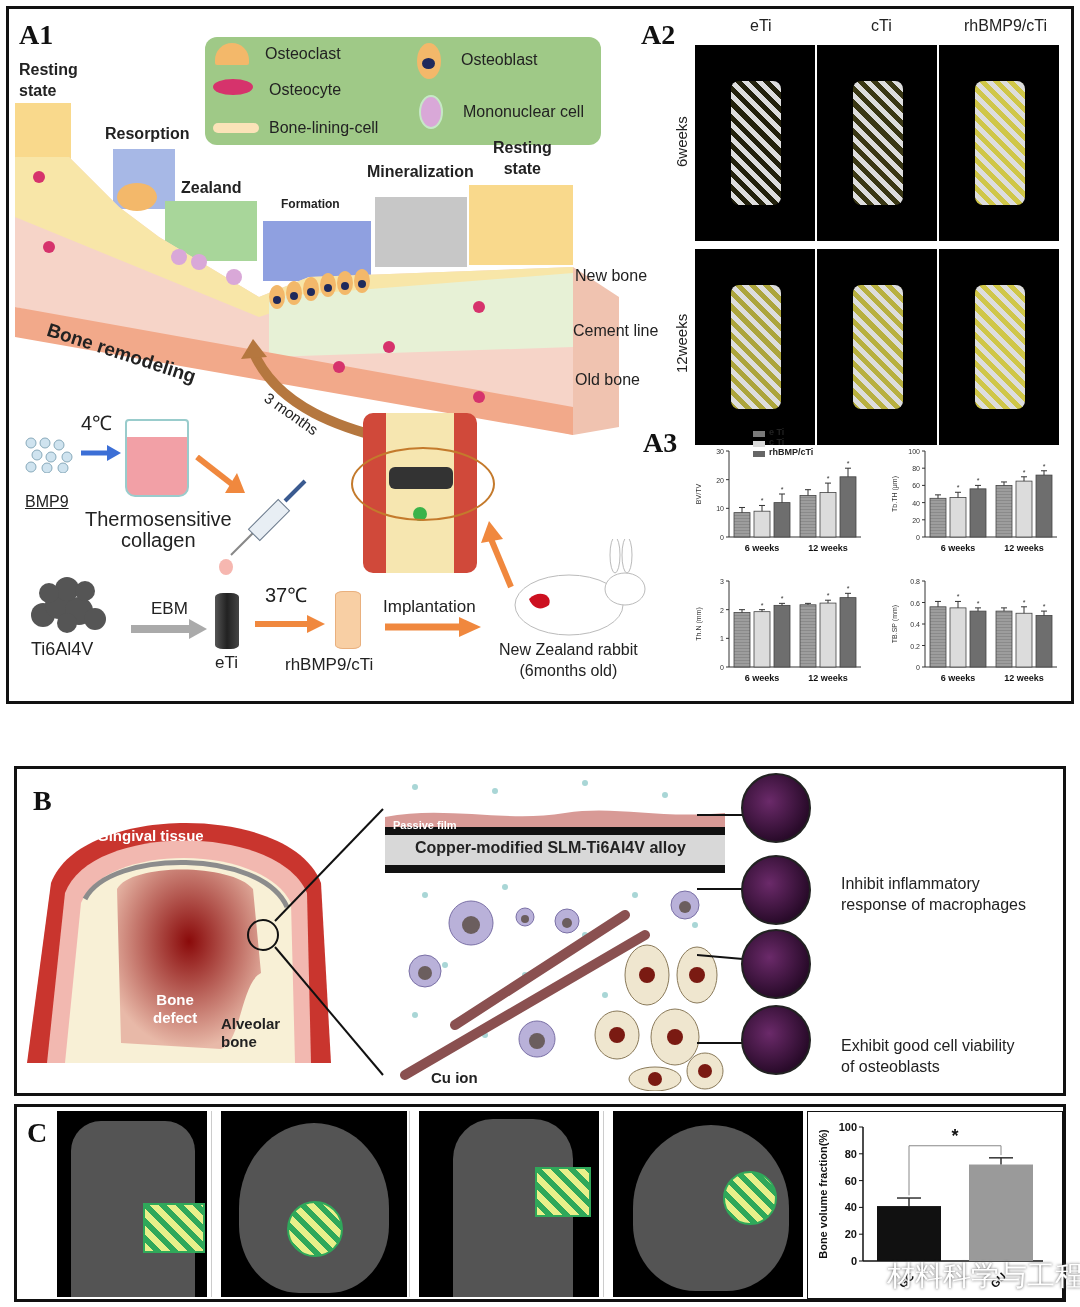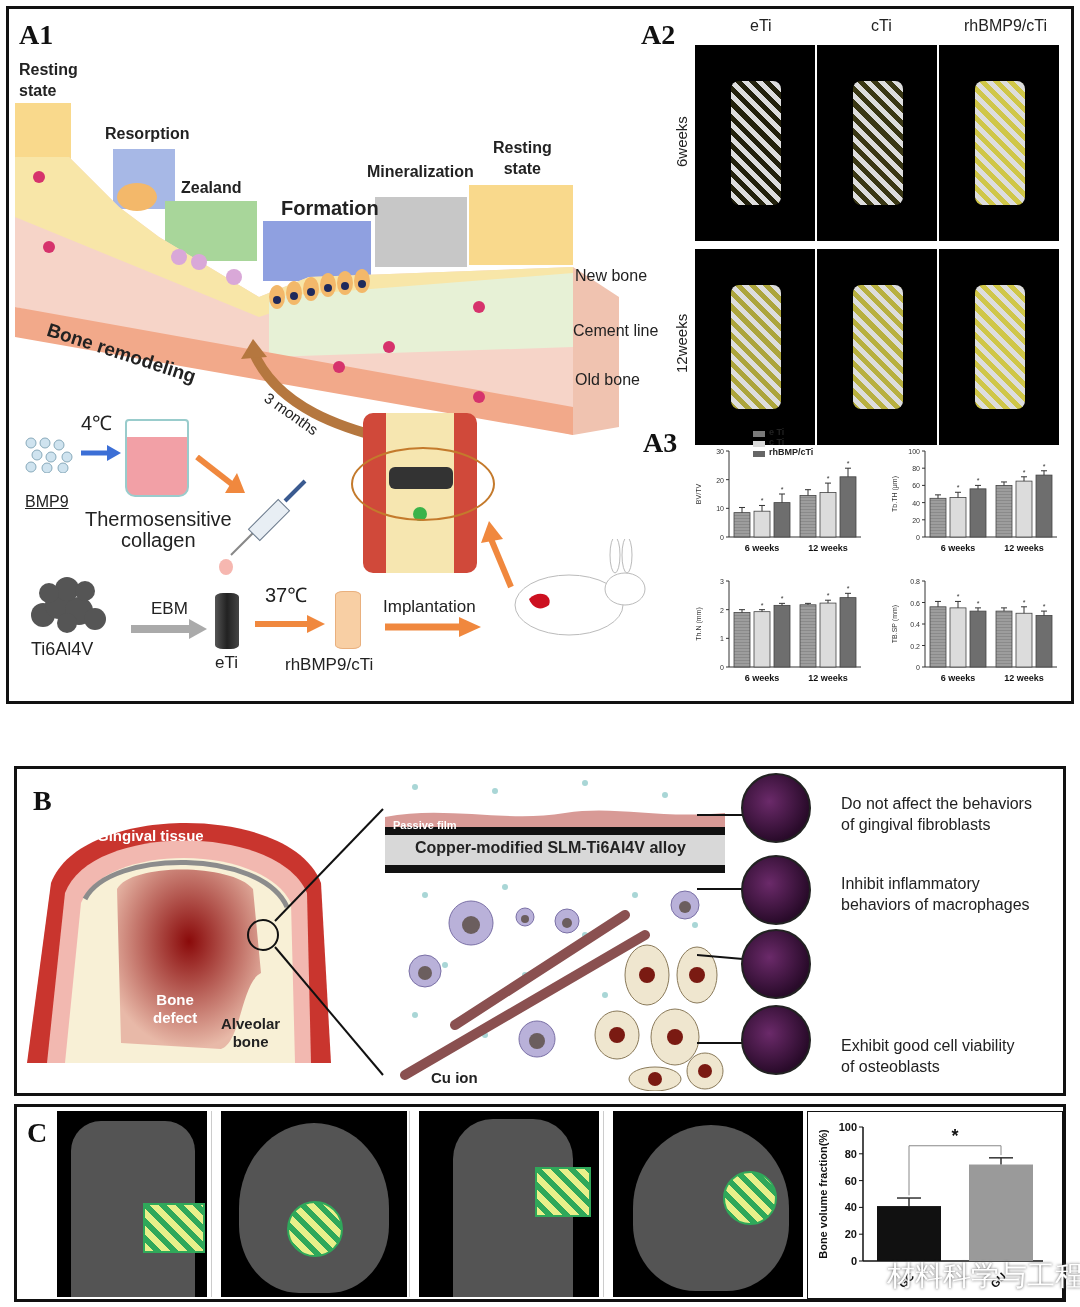--- a/index.html
+++ b/index.html
@@ -18,20 +18,34 @@
   .circle-img{position:absolute;width:66px;height:66px;border-radius:50%;background:radial-gradient(circle at 40% 40%,#6b2a6a,#2a0b2b 70%,#111);border:2px solid #222;}
   .bquote{position:absolute;font-size:16px;color:#222;line-height:21px;}
   .ctimg{position:absolute;background:#000;}
 </style>
 </head>
 <body>
 
 <div id="panelA" class="panel">
   <div class="plabel" style="left:10px;top:10px;">A1</div>
 
+  <div class="legendbox">
+    <div class="abs" style="left:10px;top:6px;width:34px;height:22px;background:#f3b86a;border-radius:17px 17px 2px 2px;"></div>
+    <div class="t" style="left:60px;top:8px;font-size:16px;">Osteoclast</div>
+    <div class="abs" style="left:8px;top:42px;width:40px;height:16px;background:#d6336c;border-radius:50%;"></div>
+    <div class="t" style="left:64px;top:44px;font-size:16px;">Osteocyte</div>
+    <div class="abs" style="left:8px;top:86px;width:46px;height:10px;background:#fbe3b8;border-radius:6px;"></div>
+    <div class="t" style="left:64px;top:82px;font-size:16px;">Bone-lining-cell</div>
+    <div class="abs" style="left:212px;top:6px;width:24px;height:36px;background:#f3b86a;border-radius:50%;">
+      <div class="abs" style="left:5px;top:15px;width:13px;height:11px;background:#1f2a5c;border-radius:50%;"></div>
+    </div>
+    <div class="t" style="left:256px;top:14px;font-size:16px;">Osteoblast</div>
+    <div class="abs" style="left:214px;top:58px;width:20px;height:30px;background:#d9a8d8;border:2px solid #c6e8c6;border-radius:50%;"></div>
+    <div class="t" style="left:258px;top:66px;font-size:16px;">Mononuclear cell</div>
+  </div>
 
   <svg class="abs" style="left:0;top:88px;" width="630" height="340">
     <rect x="6" y="6" width="56" height="90" fill="#f9d98c"></rect>
     <rect x="104" y="52" width="62" height="60" fill="#a7b8e6"></rect>
     <rect x="156" y="104" width="92" height="60" fill="#a8d69a"></rect>
     <rect x="254" y="124" width="108" height="60" fill="#8fa0e0"></rect>
     <rect x="366" y="100" width="92" height="70" fill="#c7c7c7"></rect>
     <rect x="460" y="88" width="104" height="80" fill="#f9d98c"></rect>
     <polygon points="6,60 60,60 110,110 150,140 250,200 300,180 564,170 564,338 6,210" fill="#f6d4c8"></polygon>
     <polygon points="6,60 60,60 110,110 150,140 250,200 300,180 564,170 564,190 280,210 250,220 6,120" fill="#f8e6a8"></polygon>
@@ -63,21 +77,21 @@
       <circle cx="319" cy="191" r="4"></circle>
         <circle cx="336" cy="189" r="4"></circle>
         <circle cx="353" cy="187" r="4"></circle>
     </g>
   </svg>
 
   <div class="t bold" style="left:10px;top:50px;font-size:16px;line-height:21px;white-space:pre;">Resting
 state</div>
   <div class="t bold" style="left:96px;top:116px;font-size:16px;">Resorption</div>
   <div class="t bold" style="left:172px;top:170px;font-size:16px;">Zealand</div>
-  <div class="t bold" style="left:272px;top:188px;font-size:20px;">Formation</div>
+  <div class="t bold" style="left:272px;top:188px;font-size:12px;">Formation</div>
   <div class="t bold" style="left:358px;top:154px;font-size:16px;">Mineralization</div>
   <div class="t bold" style="left:484px;top:128px;font-size:16px;line-height:21px;white-space:pre;text-align:center;">Resting
 state</div>
 
   <div class="t" style="left:566px;top:258px;font-size:16px;">New bone</div>
   <div class="t" style="left:564px;top:313px;font-size:16px;">Cement line</div>
   <div class="t" style="left:566px;top:362px;font-size:16px;">Old bone</div>
   <div class="t bold" style="left:42px;top:310px;font-size:19px;transform:rotate(18deg);transform-origin:left top;">Bone remodeling</div>
 
   <svg class="abs" style="left:228px;top:330px;" width="180" height="110">
@@ -164,20 +178,22 @@
       <polygon points="2,22 10,0 24,18" fill="#f0883e"></polygon>
     </svg>
 
   <svg class="abs" style="left:500px;top:530px;" width="150" height="100">
       <ellipse cx="60" cy="66" rx="54" ry="30" fill="#fff" stroke="#bbb"></ellipse>
       <ellipse cx="116" cy="50" rx="20" ry="16" fill="#fff" stroke="#bbb"></ellipse>
       <ellipse cx="106" cy="16" rx="5" ry="18" fill="#fff" stroke="#bbb"></ellipse>
       <ellipse cx="118" cy="16" rx="5" ry="18" fill="#fff" stroke="#bbb"></ellipse>
       <path d="M20,60 C30,50 44,56 40,66 C32,72 24,70 20,60Z" fill="#cc1020"></path>
     </svg>
+  <div class="t" style="left:490px;top:630px;font-size:16px;text-align:center;white-space:pre;line-height:21px;">New Zealand rabbit
+(6months old)</div>
 
   <div class="plabel" style="left:632px;top:10px;">A2</div>
   <div class="t" style="left:741px;top:8px;font-size:16px;">eTi</div>
   <div class="t" style="left:862px;top:8px;font-size:16px;">cTi</div>
   <div class="t" style="left:955px;top:8px;font-size:16px;">rhBMP9/cTi</div>
   <div class="t" style="left:664px;top:158px;font-size:15px;transform:rotate(-90deg);transform-origin:left top;">6weeks</div>
   <div class="t" style="left:664px;top:364px;font-size:15px;transform:rotate(-90deg);transform-origin:left top;">12weeks</div>
 
   <div id="a2grid">
       <div class="micro" style="left: 686px; top: 36px; width: 120px; height: 196px;">
@@ -400,21 +416,21 @@
       </defs>
     <path d="M6,270 L30,90 C60,10 270,10 300,90 L310,270 Z" fill="#c9352e"></path>
     <path d="M26,270 L44,100 C70,30 256,30 286,100 L290,270 Z" fill="#f2b8b0"></path>
     <path d="M44,270 L60,110 C84,50 240,50 270,110 L274,270 Z" fill="#f8f0d6"></path>
     <path d="M100,250 L96,96 C110,70 210,70 232,96 L240,180 C220,190 220,250 200,256 Z" fill="url(#defg)"></path>
     <path d="M64,106 C90,56 240,56 266,114" stroke="#8c8c8c" stroke-width="5" fill="none"></path>
   </svg>
   <div class="t bold" style="left:80px;top:58px;font-size:15px;color:#fff;">Gingival tissue</div>
   <div class="t bold" style="left:136px;top:222px;font-size:15px;color:#fff;text-align:center;white-space:pre;line-height:18px;">Bone
 defect</div>
-  <div class="t bold" style="left:204px;top:246px;font-size:15px;color:#222;text-align:center;white-space:pre;line-height:18px;">Alveolar
+  <div class="t bold" style="left:204px;top:246px;font-size:15px;color:#222;white-space:pre;line-height:18px;">Alveolar
 bone</div>
   <div class="abs" style="left:230px;top:150px;width:28px;height:28px;border:2px solid #111;border-radius:50%;"></div>
   <svg class="abs" style="left:240px;top:20px;" width="140" height="290">
       <line x1="18" y1="132" x2="126" y2="20" stroke="#111" stroke-width="2"></line>
       <line x1="18" y1="158" x2="126" y2="286" stroke="#111" stroke-width="2"></line>
     </svg>
 
   <svg class="abs" style="left:368px;top:6px;" width="340" height="316">
     <path d="M0,42 C60,30 120,48 180,38 C230,30 270,44 340,38 L340,52 L0,52 Z" fill="#d89a96"></path>
     <rect x="0" y="52" width="340" height="8" fill="#111"></rect>
@@ -480,24 +496,22 @@
         <line x1="0" y1="22" x2="46" y2="22"></line>
         <line x1="0" y1="96" x2="46" y2="96"></line>
         <line x1="-90" y1="154" x2="46" y2="166"></line>
         <line x1="0" y1="250" x2="46" y2="250"></line>
       </g>
     </svg>
   <div class="circle-img" style="left:724px;top:4px;"></div>
   <div class="circle-img" style="left:724px;top:86px;"></div>
   <div class="circle-img" style="left:724px;top:160px;"></div>
   <div class="circle-img" style="left:724px;top:236px;"></div>
-  <div class="bquote" style="left:824px;top:24px;white-space:pre;">Do not affect the behaviors
-of gingival fibroblasts</div>
   <div class="bquote" style="left:824px;top:104px;white-space:pre;">Inhibit inflammatory
-behaviors of macrophages</div>
+response of macrophages</div>
   <div class="bquote" style="left:824px;top:266px;white-space:pre;">Exhibit good cell viability
 of osteoblasts</div>
 </div>
 
 <div id="panelC" class="panel">
   <div class="plabel" style="left:10px;top:10px;">C</div>
   <div class="ctimg" style="left:40px;top:4px;width:150px;height:186px;">
     <div class="abs" style="left:14px;top:10px;width:124px;height:176px;background:#777;border-radius:30px 30px 0 0;opacity:.7;"></div>
     <div class="abs" style="left:86px;top:92px;width:58px;height:46px;background:repeating-linear-gradient(45deg,#e8f08a 0 6px,#2fa85a 6px 12px);border:2px solid #2fa85a;"></div>
   </div>

